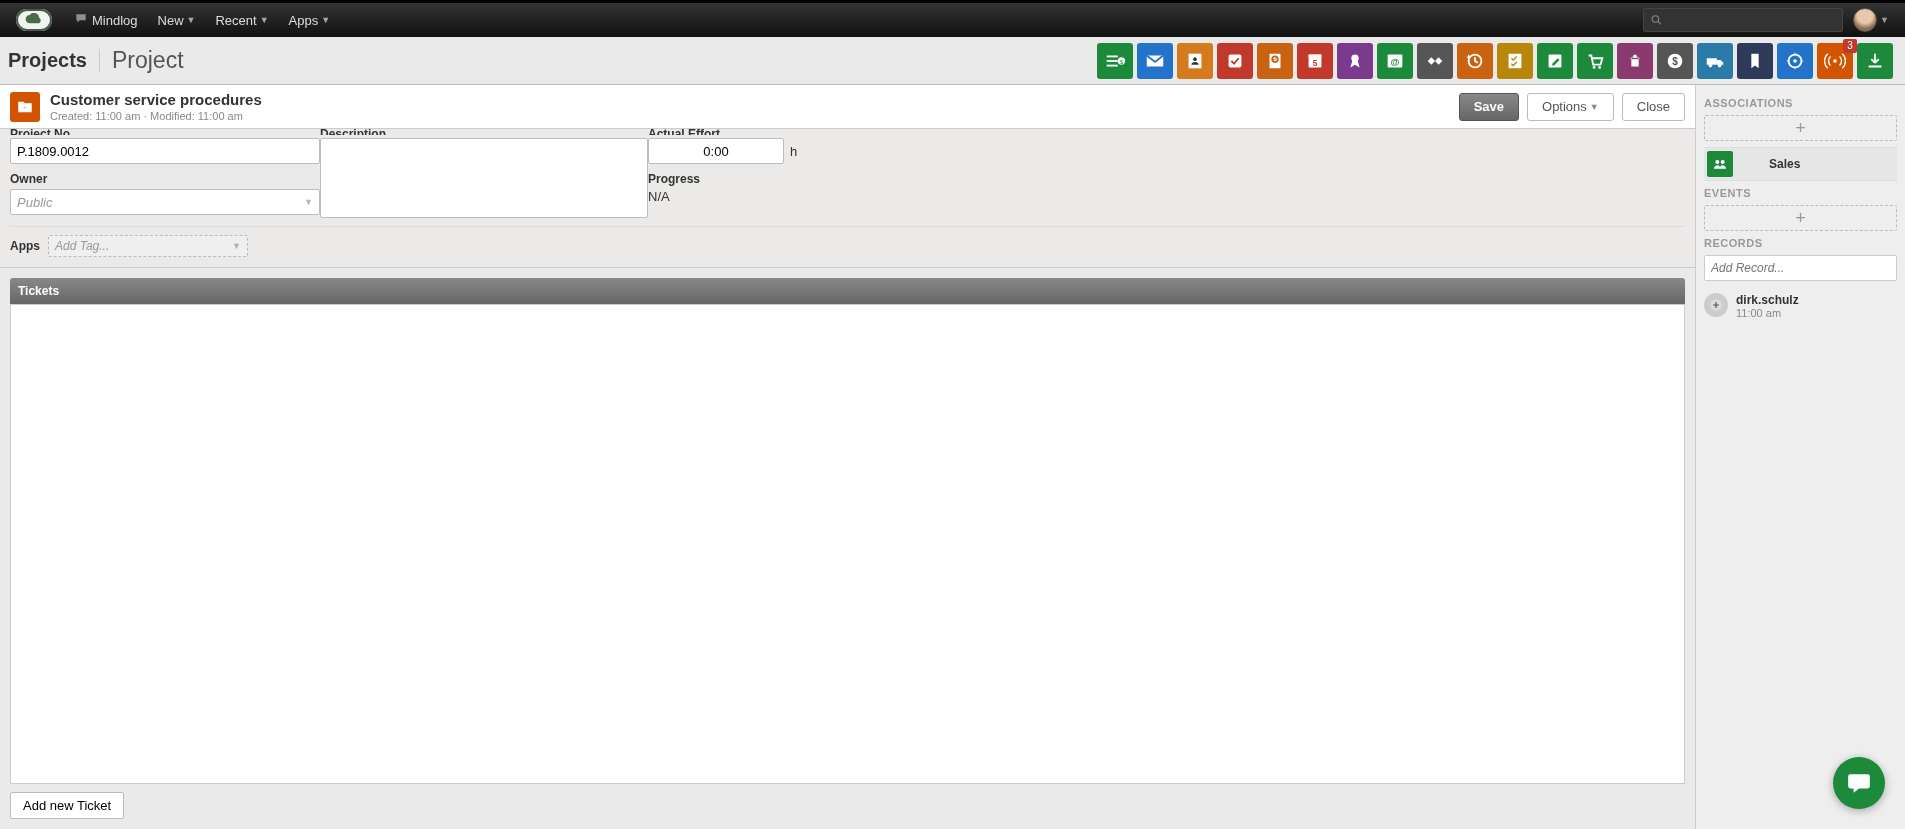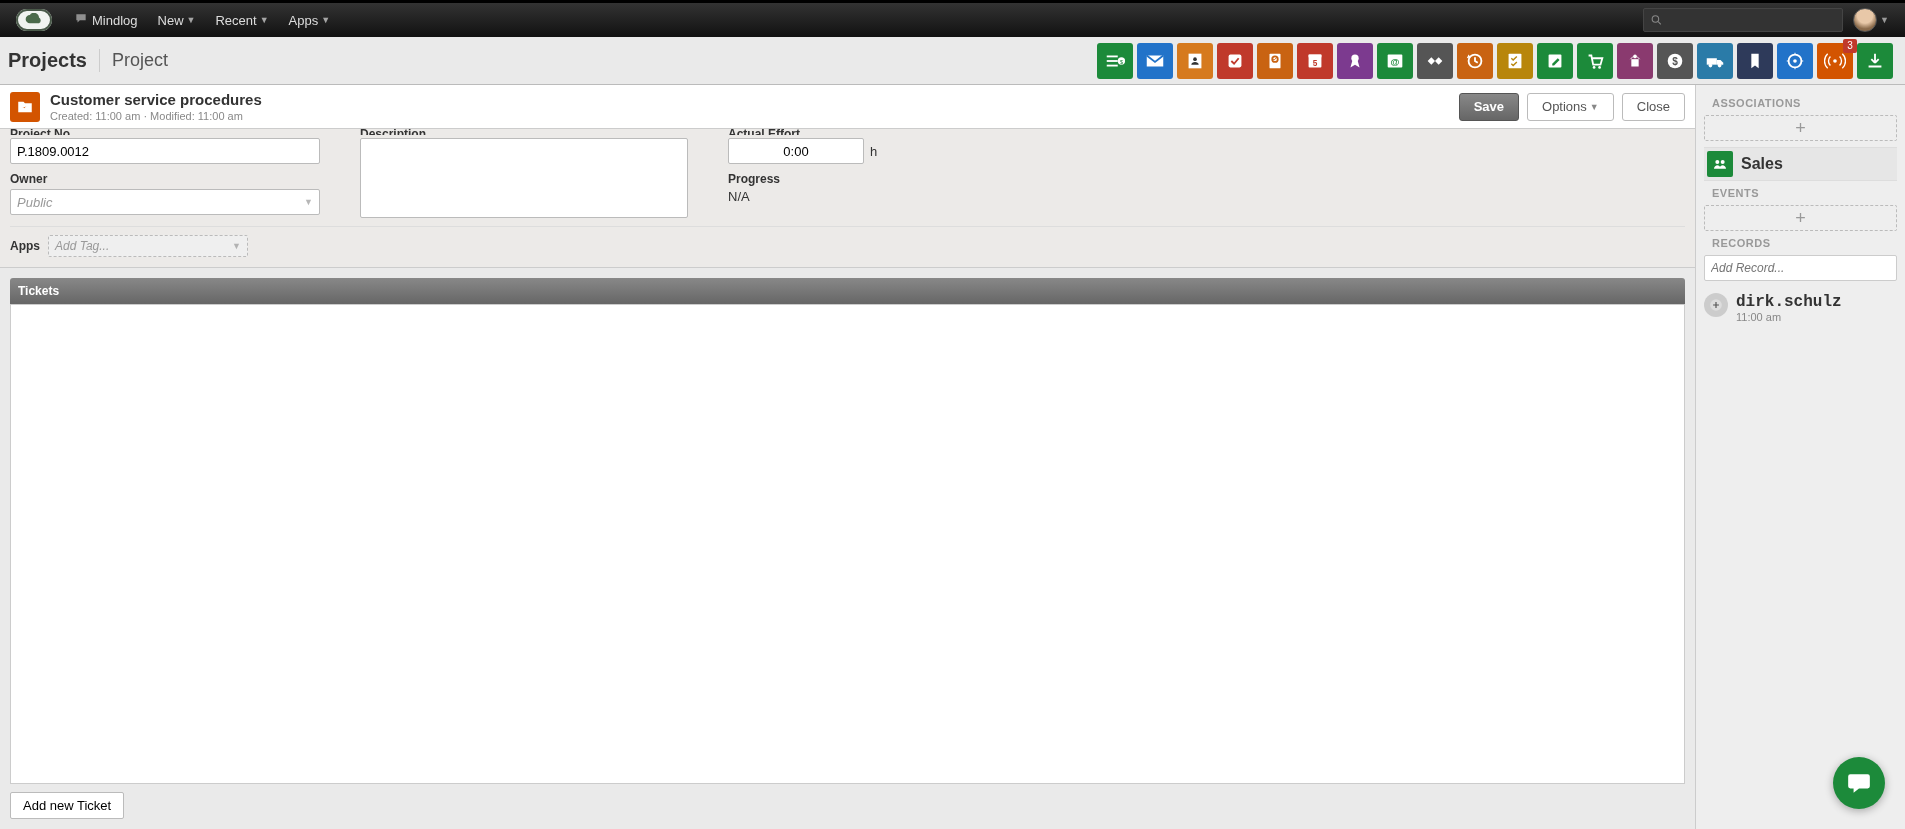--- a/index.html
+++ b/index.html
@@ -81,21 +81,21 @@
     padding: 0 8px;
   }
   .breadcrumb-bar .bc1 {
     font-size: 20px;
     font-weight: bold;
     color: #333;
     padding-right: 12px;
     border-right: 1px solid #ccc;
   }
   .breadcrumb-bar .bc2 {
-    font-size: 18px;
+    font-size: 23px;
     color: #555;
     padding-left: 12px;
   }
   .breadcrumb-bar .spacer { flex: 1; }
   .action-icons {
     display: flex;
     gap: 4px;
     padding-right: 4px;
   }
   .act-icon {
@@ -181,21 +181,20 @@
 
   
   .form-area {
     background: #eceae8;
     border-bottom: 1px solid #ccc;
     padding: 6px 10px 10px 10px;
     position: relative;
   }
   .form-row {
     display: flex;
-    gap: 40px;
     margin-bottom: 4px;
   }
   .form-cell { display: flex; flex-direction: column; }
   .form-label {
     font-weight: bold;
     font-size: 12px;
     color: #333;
     margin-bottom: 3px;
     overflow: hidden;
     white-space: nowrap;
@@ -293,21 +292,21 @@
     border-radius: 2px;
     cursor: pointer;
   }
 
   
   .side-section-title {
     color: #999;
     font-size: 11px;
     letter-spacing: .5px;
     font-weight: bold;
-    margin: 4px 0 6px 8px;
+    margin: 4px 0 6px 0;
   }
   .dashed-add {
     border: 1px dashed #bbb;
     height: 26px;
     display: flex;
     align-items: center;
     justify-content: center;
     color: #999;
     font-size: 18px;
     cursor: pointer;
@@ -350,21 +349,21 @@
     gap: 8px;
     padding: 4px 0;
   }
   .record-item .rec-avatar {
     width: 24px; height: 24px;
     border-radius: 50%;
     background: #ccc;
     display: flex; align-items: center; justify-content: center;
   }
   .record-item .rec-avatar svg { width: 14px; height: 14px; }
-  .record-item .rec-name { font-weight: bold; font-size: 16px; color: #333; font-family: Liberation Mono, monospace; }
+  .record-item .rec-name { font-weight: bold; font-size: 12px; color: #333; }
   .record-item .rec-time { font-size: 11px; color: #888; }
 
   
   .chat-fab {
     position: fixed;
     right: 20px; bottom: 20px;
     width: 52px; height: 52px;
     border-radius: 50%;
     background: #1c8a3a;
     display: flex; align-items: center; justify-content: center;
@@ -633,21 +632,21 @@
     <div class="dashed-add">+</div>
     <div id="assoc-list">
         <div class="assoc-item">
           <div class="assoc-icon">
             <svg viewBox="0 0 24 24">
               <circle cx="8" cy="9" r="3"></circle>
               <circle cx="16" cy="9" r="3"></circle>
               <path d="M3 19c0-3 3-5 5-5s5 2 5 5m-2 0c0-3 3-5 5-5s5 2 5 5"></path>
             </svg>
           </div>
-          <div style="font-weight:bold;font-size:16px;">Sales</div>
+          <div style="font-weight:bold;font-size:12px;margin-left:28px;">Sales</div>
         </div>
       </div>
 
     <div class="side-section-title">EVENTS</div>
     <div class="dashed-add">+</div>
 
     <div class="side-section-title">RECORDS</div>
     <input class="records-input" placeholder="Add Record..." style="">
     <div id="rec-list">
         <div class="record-item">

